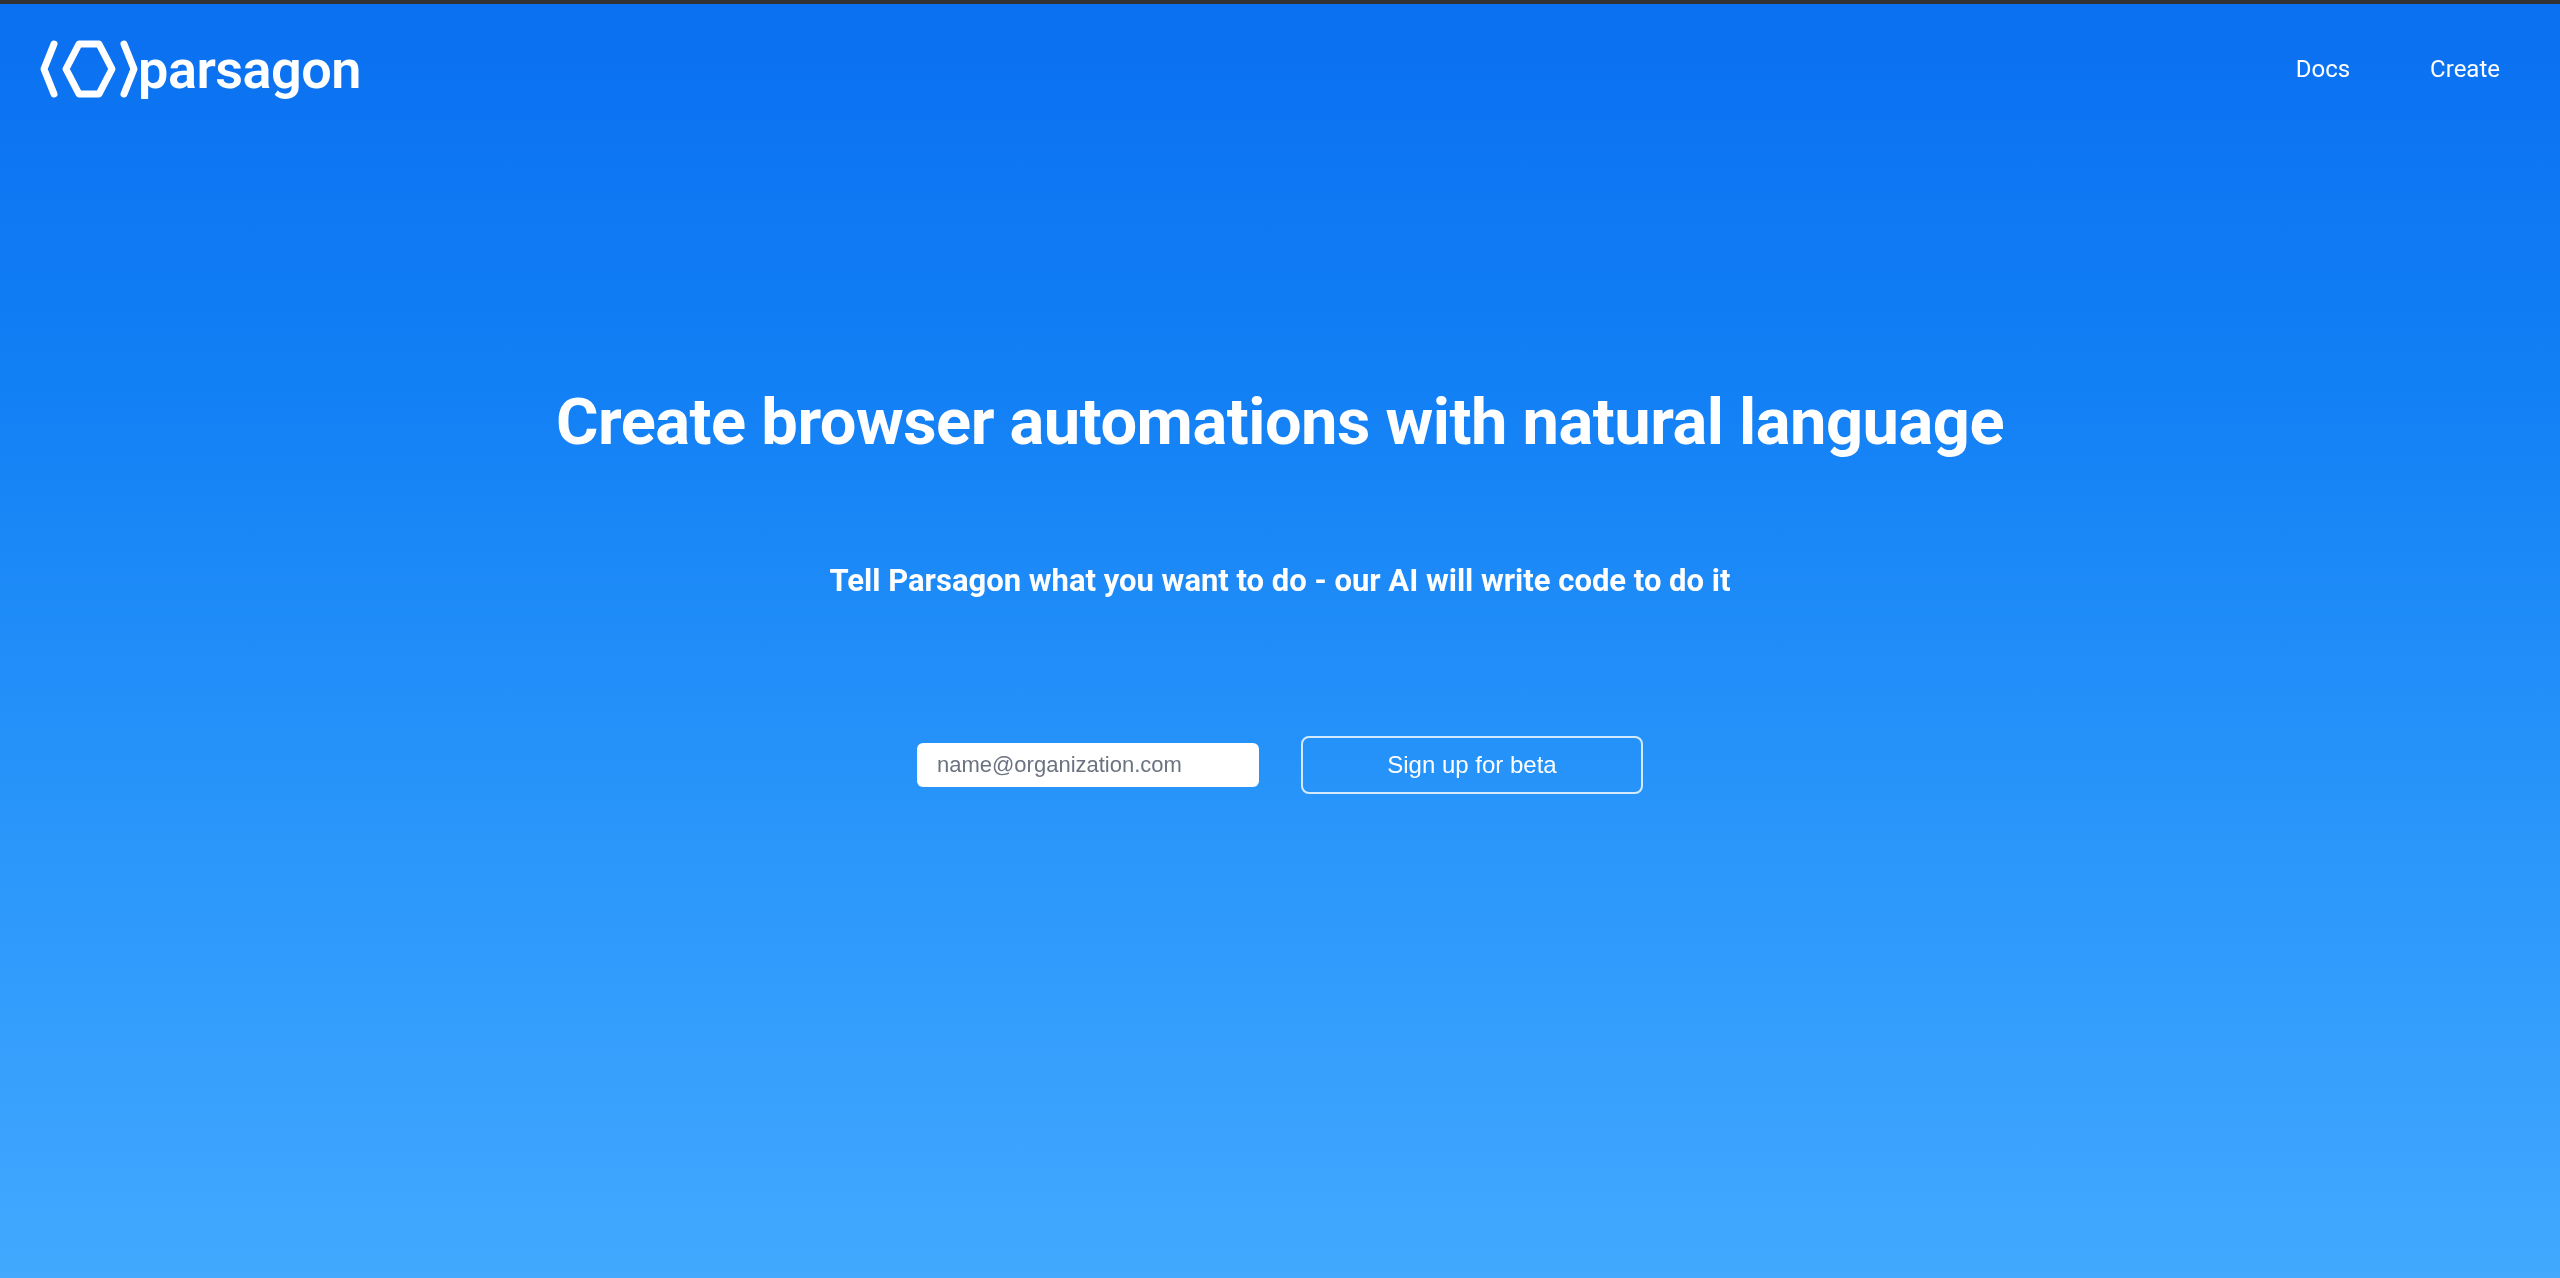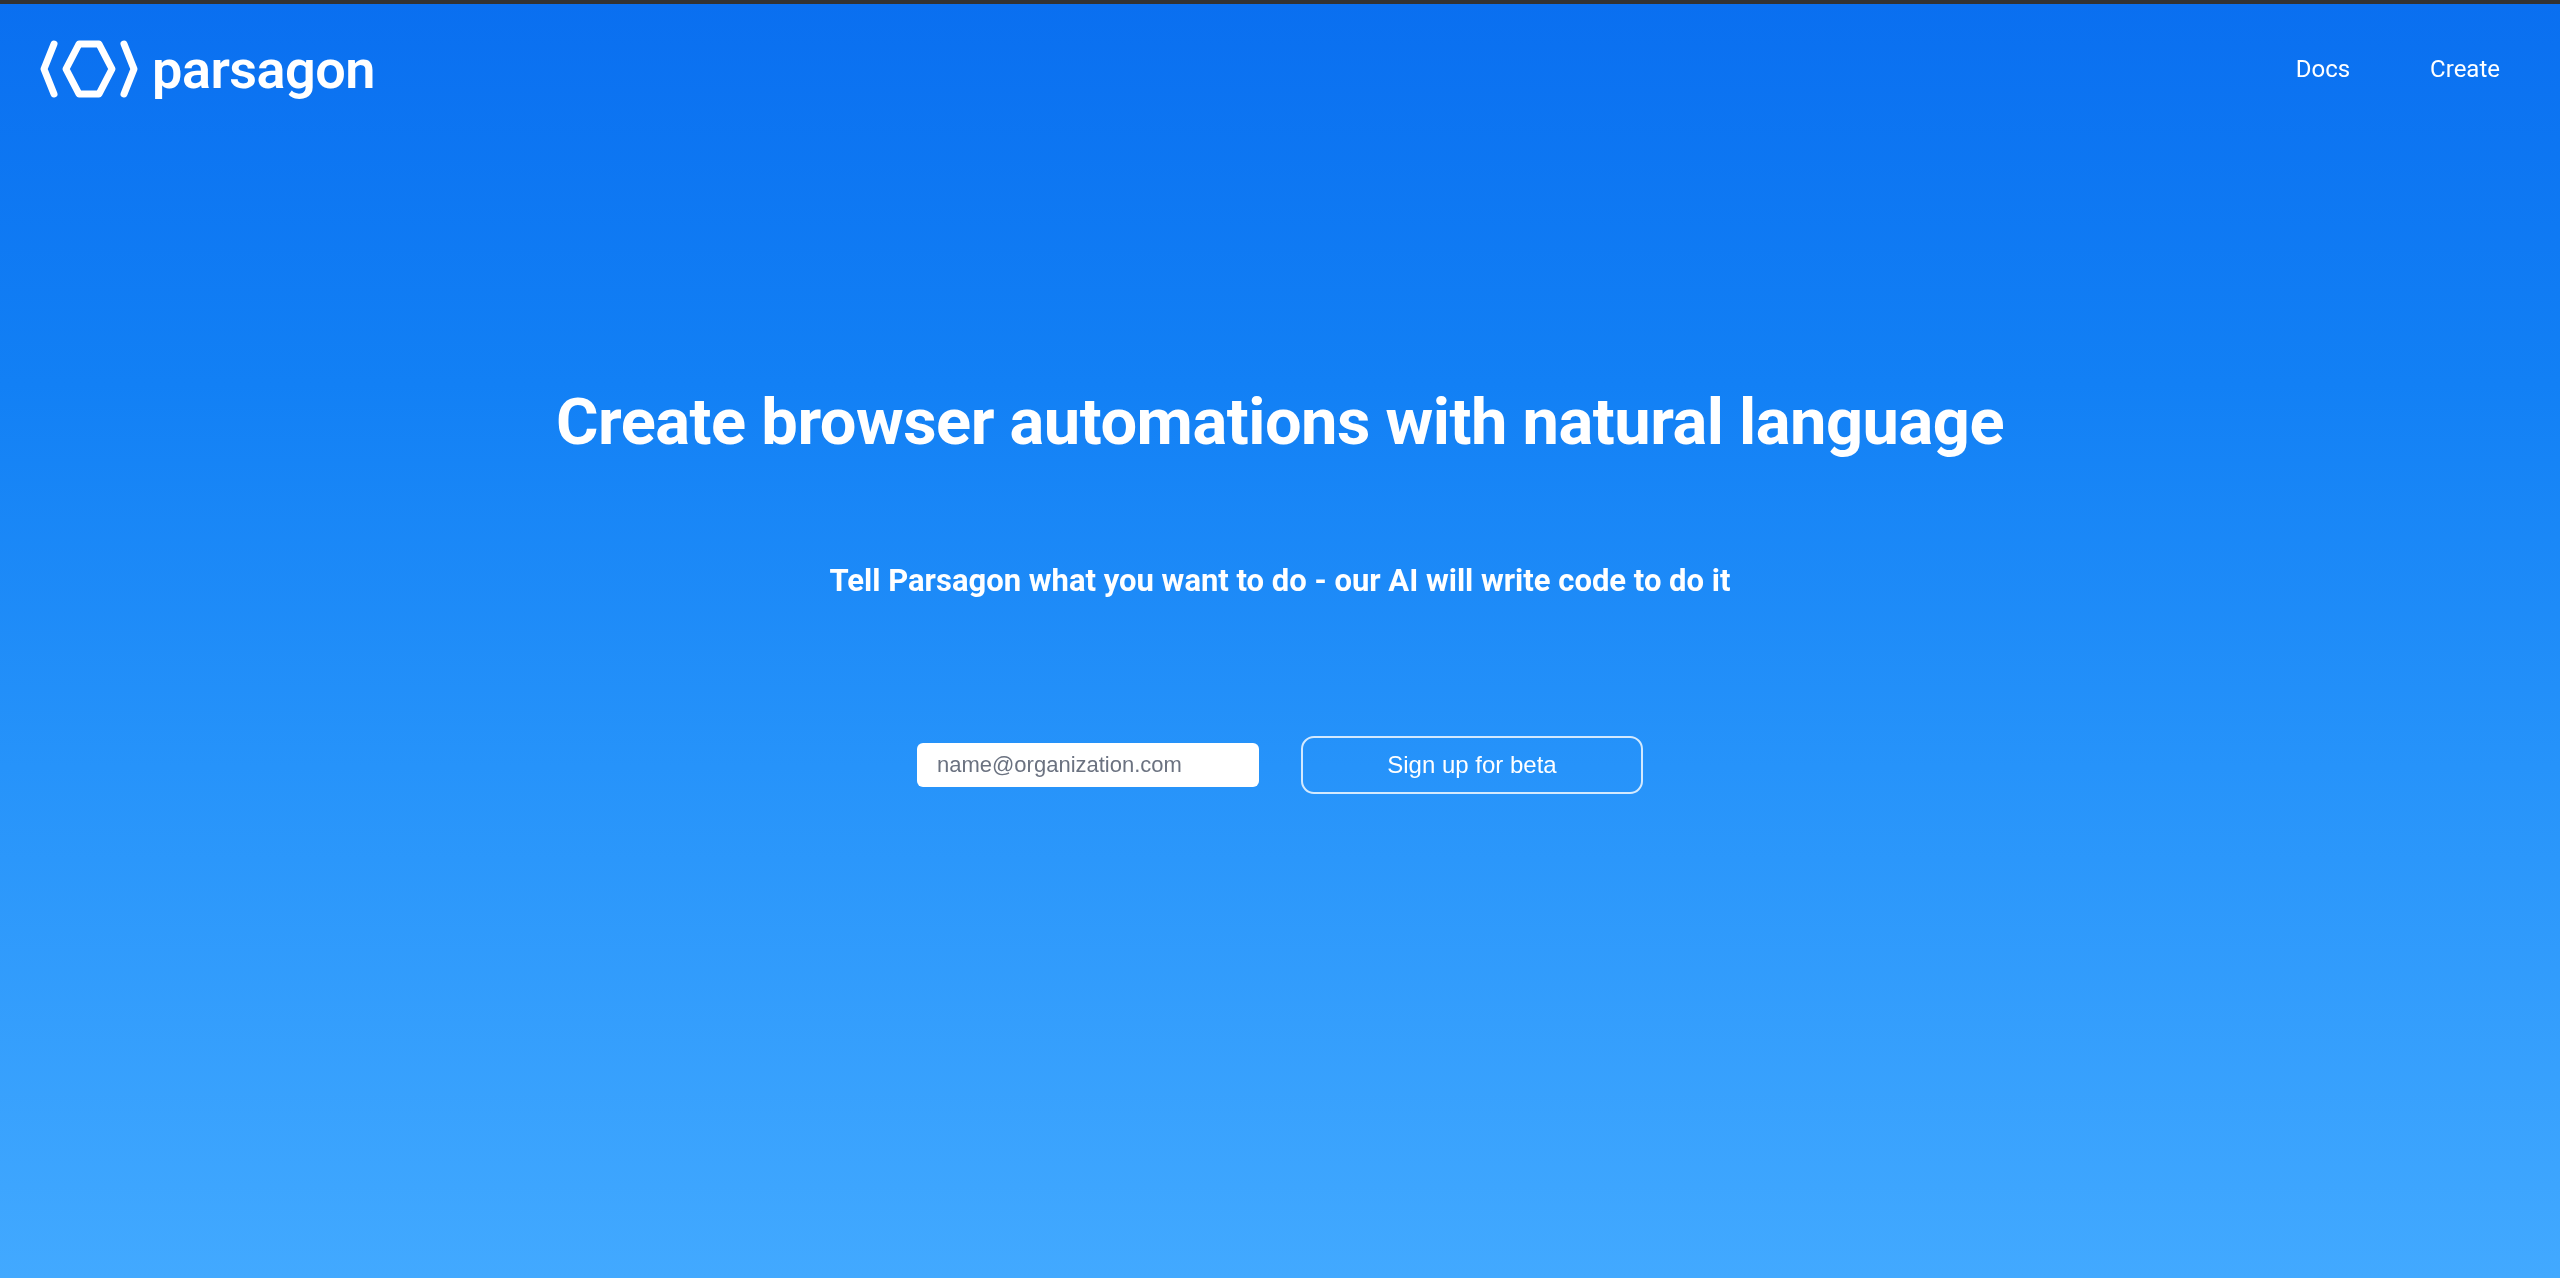--- a/index.html
+++ b/index.html
@@ -21,21 +21,21 @@
     .header {
       display: flex;
       justify-content: space-between;
       align-items: center;
       padding: 30px 60px 30px 40px;
     }
     
     .logo-container {
       display: flex;
       align-items: center;
-      gap: 14px;
+      gap: 0;
       justify-content: center;
     }
     
     .logo-icon {
       width: 98px;
       height: 70px;
       display: flex;
       align-items: center;
       justify-content: center;
     }
@@ -107,21 +107,21 @@
     
     .email-input::placeholder {
       color: #6b7280;
     }
     
     .signup-button {
       width: 342px;
       height: 58px;
       background: transparent;
       border: 2px solid rgba(255, 255, 255, 0.8);
-      border-radius: 13px;
+      border-radius: 8px;
       color: white;
       font-size: 24px;
       font-weight: 400;
       cursor: pointer;
       transition: background 0.2s;
     }
   </style>
 </head>
 <body>
 

